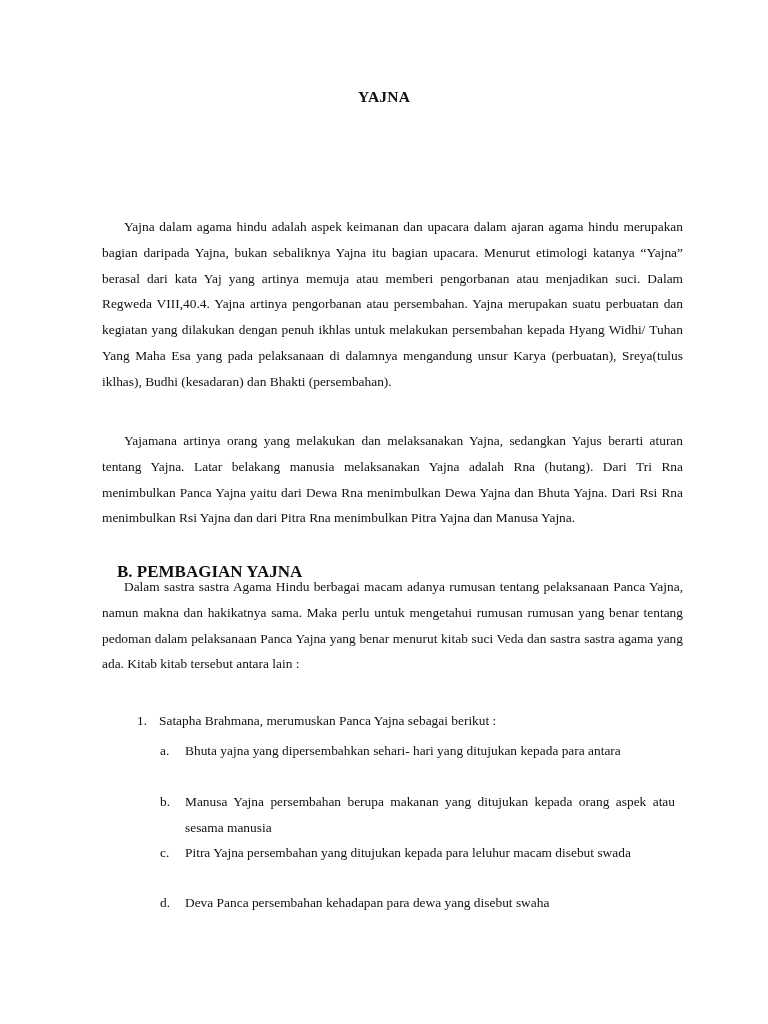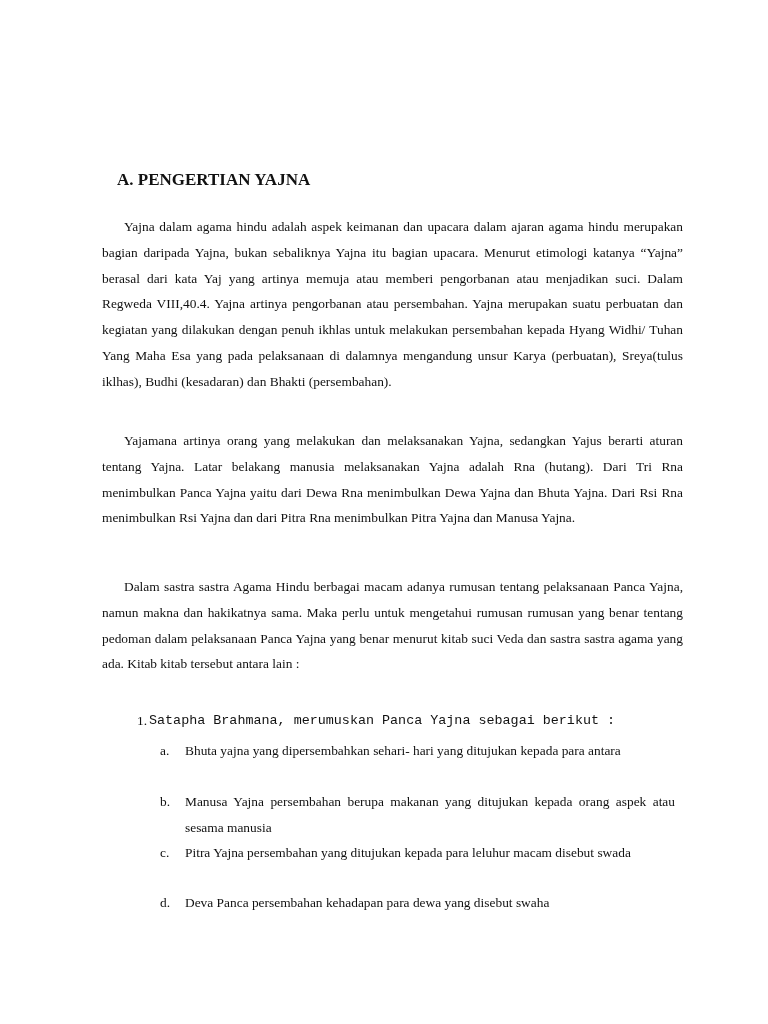--- a/index.html
+++ b/index.html
@@ -6,34 +6,35 @@
   body { width: 768px; height: 1024px; position: relative; overflow: hidden;
          font-family: "Liberation Serif", serif; color: #111111; }
   .page { position: absolute; left: 0; top: 0; width: 768px; height: 1024px; }
   .title { position: absolute; top: 88px; left: 0; width: 768px; text-align: center;
            font-weight: bold; font-size: 15.5px; letter-spacing: 0.2px; }
   .h { position: absolute; left: 117px; font-weight: bold; font-size: 17px; }
   .para { position: absolute; left: 94px; width: 581px; font-size: 13.4px;
           line-height: 25.8px; text-align: justify; text-indent: 22px; margin: 8px; }
   .list1 { position: absolute; left: 137px; top: 713px; width: 540px; font-size: 13.4px; }
   .list1 .num { position: absolute; left: 0; top: 0; }
-  .list1 .txt { position: absolute; left: 12px; top: 0; white-space: nowrap; font-family: Liberation Mono, monospace; }
+  .list1 .txt { position: absolute; left: 22px; top: 0; white-space: nowrap; }
   .sub { position: absolute; left: 160px; width: 515px; font-size: 13.4px; line-height: 25.8px; }
   .sub .m { position: absolute; left: 0; top: 0; }
   .sub .t { position: absolute; left: 25px; width: 490px; text-align: justify; text-align-last: left; }
 </style>
 </head>
 <body>
 
 <div class="page">
+  <div class="title">YAJNA</div>
 
-  <div class="h" style="top:170px;">A. PENGERTIAN YAJNA</div>
   <p class="para" style="top:206px;">Yajna dalam agama hindu adalah aspek keimanan dan upacara dalam ajaran agama hindu merupakan bagian daripada Yajna, bukan sebaliknya Yajna itu bagian upacara. Menurut etimologi katanya “Yajna” berasal dari kata Yaj yang artinya memuja atau memberi pengorbanan atau menjadikan suci. Dalam Regweda VIII,40.4. Yajna artinya pengorbanan atau persembahan. Yajna merupakan suatu perbuatan dan kegiatan yang dilakukan dengan penuh ikhlas untuk melakukan persembahan kepada Hyang Widhi/ Tuhan Yang Maha Esa yang pada pelaksanaan di dalamnya mengandung unsur Karya (perbuatan), Sreya(tulus iklhas), Budhi (kesadaran) dan Bhakti (persembahan).</p>
   <p class="para" style="top:420px;">Yajamana artinya orang yang melakukan dan melaksanakan Yajna, sedangkan Yajus berarti aturan tentang Yajna. Latar belakang manusia melaksanakan Yajna adalah Rna (hutang). Dari Tri Rna menimbulkan Panca Yajna yaitu dari Dewa Rna menimbulkan Dewa Yajna dan Bhuta Yajna. Dari Rsi Rna menimbulkan Rsi Yajna dan dari Pitra Rna menimbulkan Pitra Yajna dan Manusa Yajna.</p>
 
+  <div class="h" style="top:562px;">B. PEMBAGIAN YAJNA</div>
   <p class="para" style="top:566px;">Dalam sastra sastra Agama Hindu berbagai macam adanya rumusan tentang pelaksanaan Panca Yajna, namun makna dan hakikatnya sama. Maka perlu untuk mengetahui rumusan rumusan yang benar tentang pedoman dalam pelaksanaan Panca Yajna yang benar menurut kitab suci Veda dan sastra sastra agama yang ada. Kitab kitab tersebut antara lain :</p>
 
   <div class="list1">
     <span class="num">1.</span>
     <span class="txt">Satapha Brahmana, merumuskan Panca Yajna sebagai berikut :</span>
   </div>
 
   <div class="sub" style="top:738px;">
     <span class="m">a.</span>
     <span class="t">Bhuta yajna yang dipersembahkan sehari- hari yang ditujukan kepada para antara</span>

